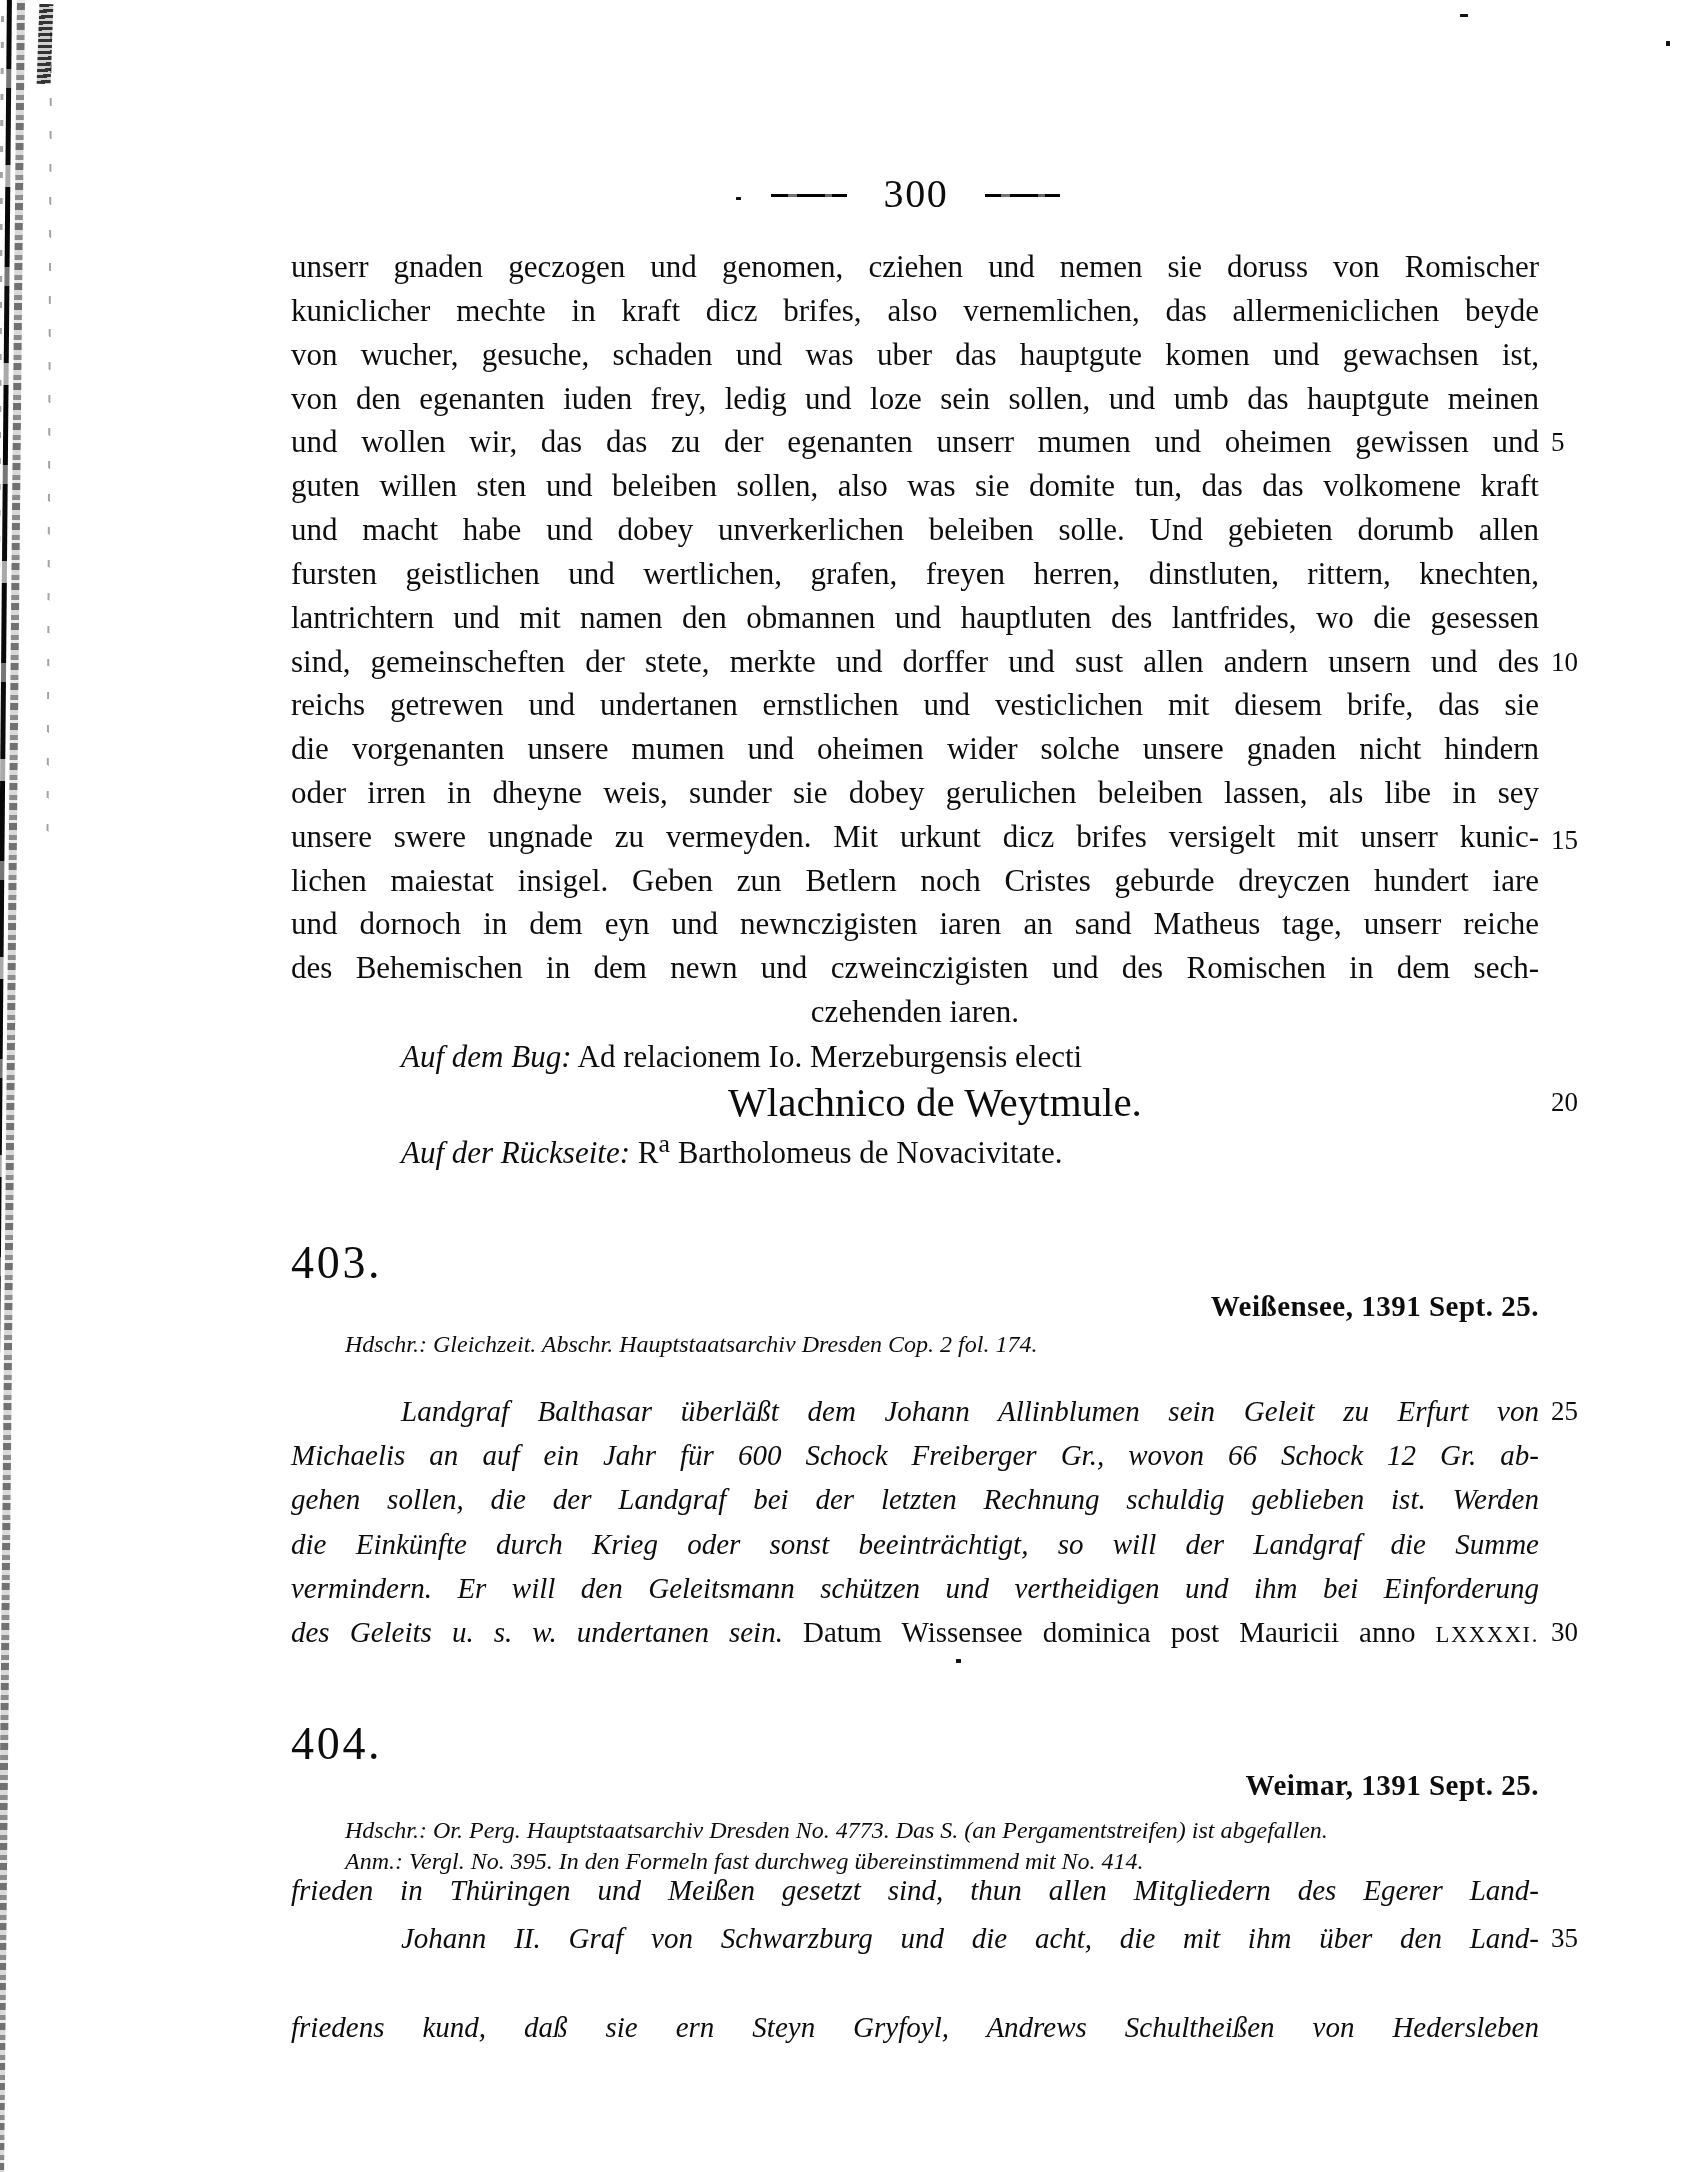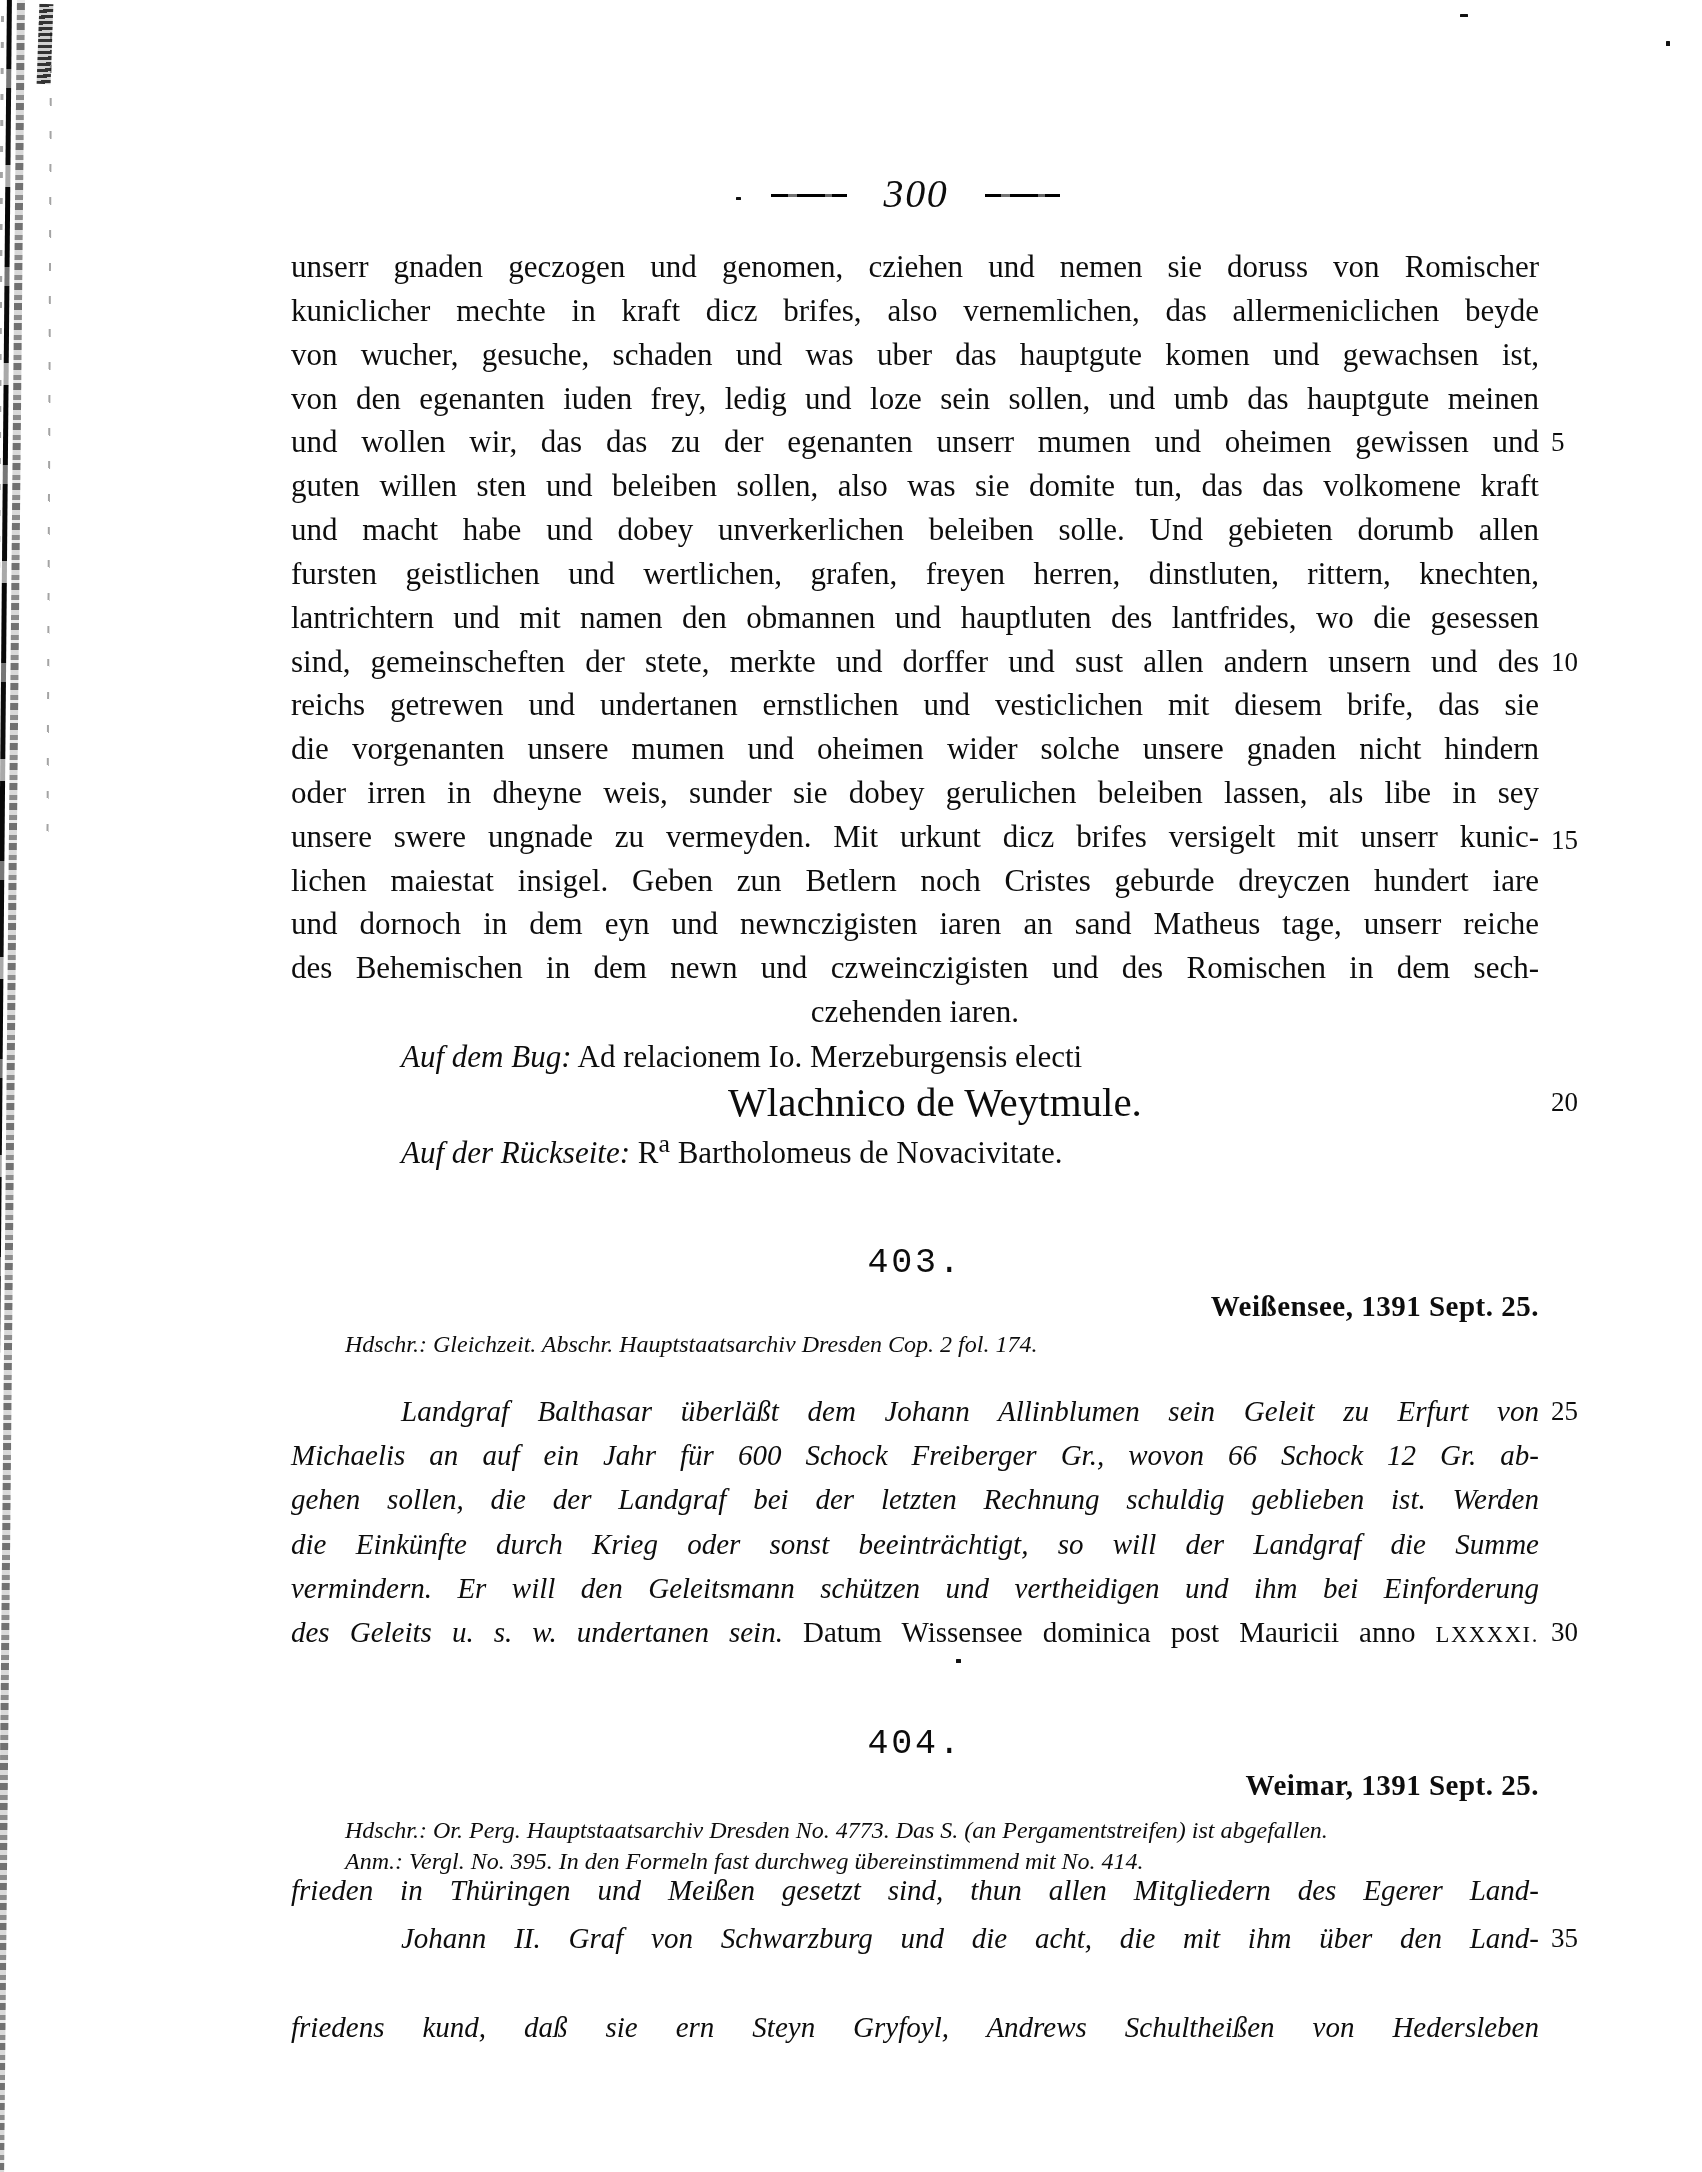--- a/index.html
+++ b/index.html
@@ -46,21 +46,21 @@
     left:38px; top:4.3px; width:14px; height:80px;
     transform:rotate(2deg);
     background:repeating-linear-gradient(175deg,
       rgba(0,0,0,0.8) 0 3.2px, rgba(0,0,0,0.18) 3.2px 5.9px);
   }
   .speck { position:absolute; background:#111; border-radius:0.5px; }
 
   
   .pagenum {
     position:absolute; left:836px; top:172px; width:160px;
-    text-align:center; font-size:40px; letter-spacing:1.6px; line-height:43px;font-style:italic;
+    text-align:center; font-size:40px; letter-spacing:1.6px; line-height:43px;
   }
   .head-rule {
     position:absolute; top:194px; height:2.7px;
     background:linear-gradient(90deg,#000 0 22%,rgba(0,0,0,.55) 22% 34%,#000 34% 71%,rgba(0,0,0,.6) 71% 80%,#000 80% 100%);
   }
   .rule-left  { left:771px; width:76px; }
   .rule-right { left:985px; width:75px; }
 
   
   .bl {
@@ -70,22 +70,22 @@
   .just { text-align:justify; text-align-last:justify; }
   .it { font-style:italic; }
   .rm { font-style:normal; }
   .sc { font-style:normal; font-size:0.78em; letter-spacing:1.6px; }
   .indent { text-indent:110px; }
 
   .backnote { position:absolute; left:401px; width:1138px; height:44px; font-size:31px; line-height:44px; }
   .bn-center { position:absolute; left:311px; width:1248px; height:44px; font-size:41px; line-height:44px; text-align:center; }
 
   .secnum {
-    position:absolute; left:291px; width:1248px; text-align:center;
-    font-size:35px; line-height:46px; letter-spacing:2.7px;font-family:Liberation Mono, monospace;
+    position:absolute; left:291px; width:1248px; 
+    font-size:46px; line-height:46px; letter-spacing:2.7px;
   }
   .docdate {
     position:absolute; left:291px; width:1248px; text-align:right;
     font-weight:bold; font-size:29px; line-height:42px; letter-spacing:0.5px;
   }
   .src {
     position:absolute; left:345px; width:1202px;
     font-style:italic; font-size:24px; line-height:31px;
   }
   .rg {

